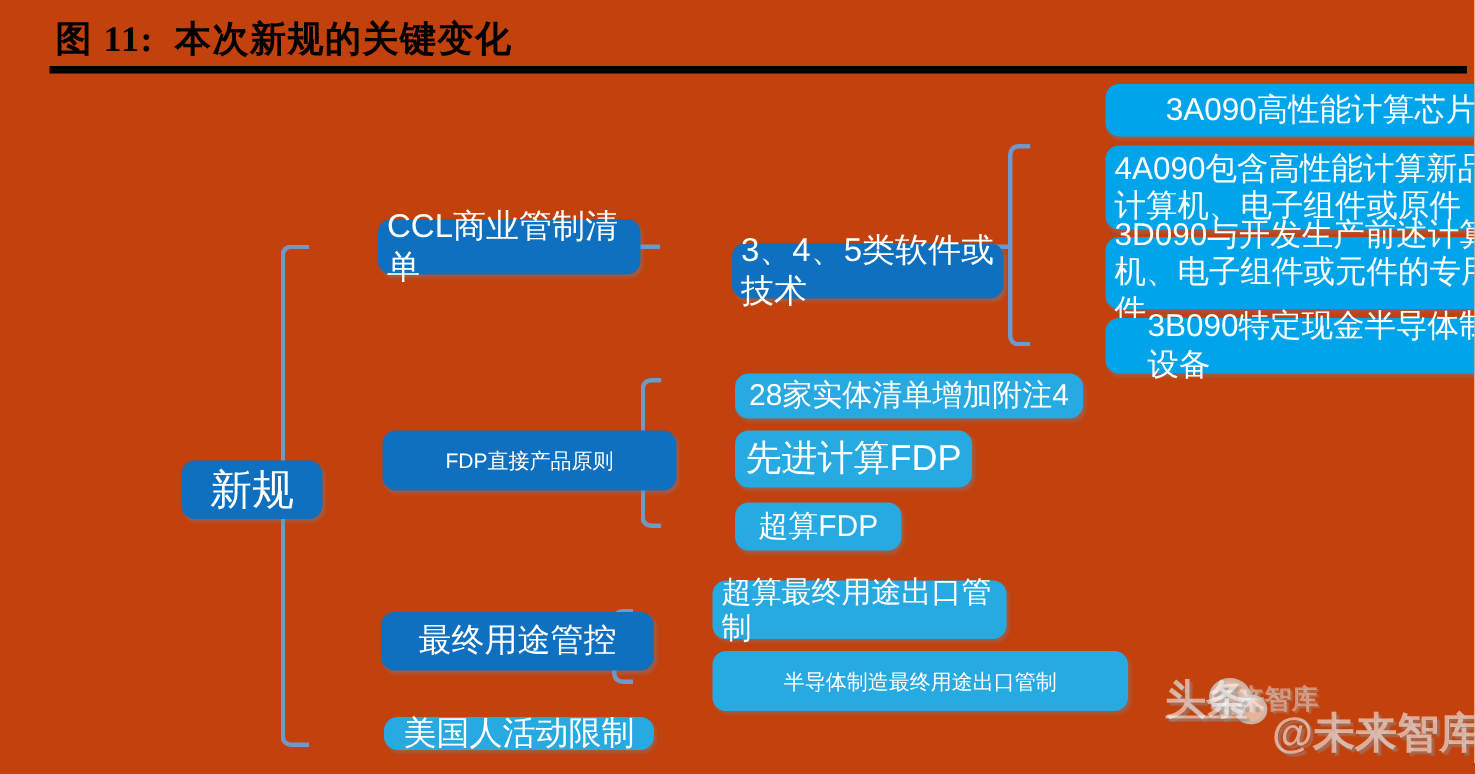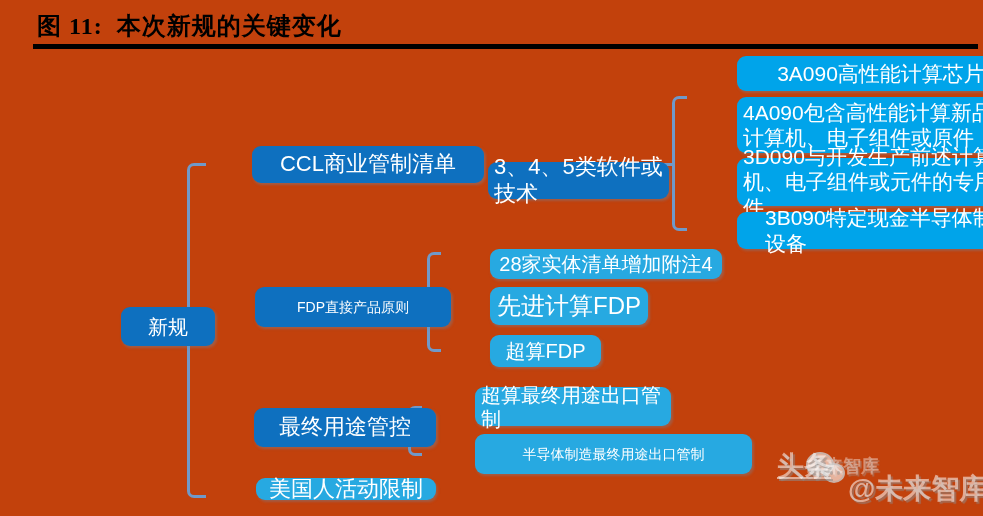--- a/index.html
+++ b/index.html
@@ -44,22 +44,22 @@
     border-radius: 9px;
     line-height: 1.2;
     box-shadow: 1.5px 2px 2.5px rgba(110, 140, 170, 0.35);
     padding: 0 6px;
     margin-left: 48px;
   }
   .blue  { background: var(--branch-blue, #0E70BF); }
   .cyan1 { background: var(--leaf-cyan, #00A4EA); }
   .cyan2 { background: var(--mid-cyan, #27A9E1); }
 
-  .n-root     { left: 73px;  top: 307px; width: 94px;  height: 39px; font-size: 20px; }
-  .n-ccl      { left: 204px; top: 146px; width: 232px; height: 37px; font-size: 22px; }
+  .n-root     { left: 73px;  top: 307px; width: 94px;  height: 39px; font-size: 28px; }
+  .n-ccl      { left: 204px; top: 146px; width: 175px; height: 37px; font-size: 22px; }
   .n-345      { left: 440px; top: 162px; width: 181px; height: 37px; font-size: 22px; }
   .n-3a090    { left: 689px; top: 56px;  width: 288px; height: 35px; font-size: 21px; }
   .n-4a090    { left: 689px; top: 97px;  width: 288px; height: 56px; font-size: 21px; }
   .n-3d090    { left: 689px; top: 158px; width: 288px; height: 48px; font-size: 21px; }
   .n-3b090    { left: 689px; top: 212px; width: 288px; height: 37px; font-size: 21px; padding-left: 28px; }
   .n-fdp      { left: 207px; top: 287px; width: 196px; height: 40px; font-size: 14px; }
   .n-note4    { left: 442px; top: 249px; width: 232px; height: 30px; font-size: 20px; }
   .n-advfdp   { left: 442px; top: 287px; width: 158px; height: 38px; font-size: 24px; }
   .n-superfdp { left: 442px; top: 335px; width: 111px; height: 32px; font-size: 20px; }
   .n-enduse   { left: 206px; top: 408px; width: 182px; height: 39px; font-size: 22px; }

